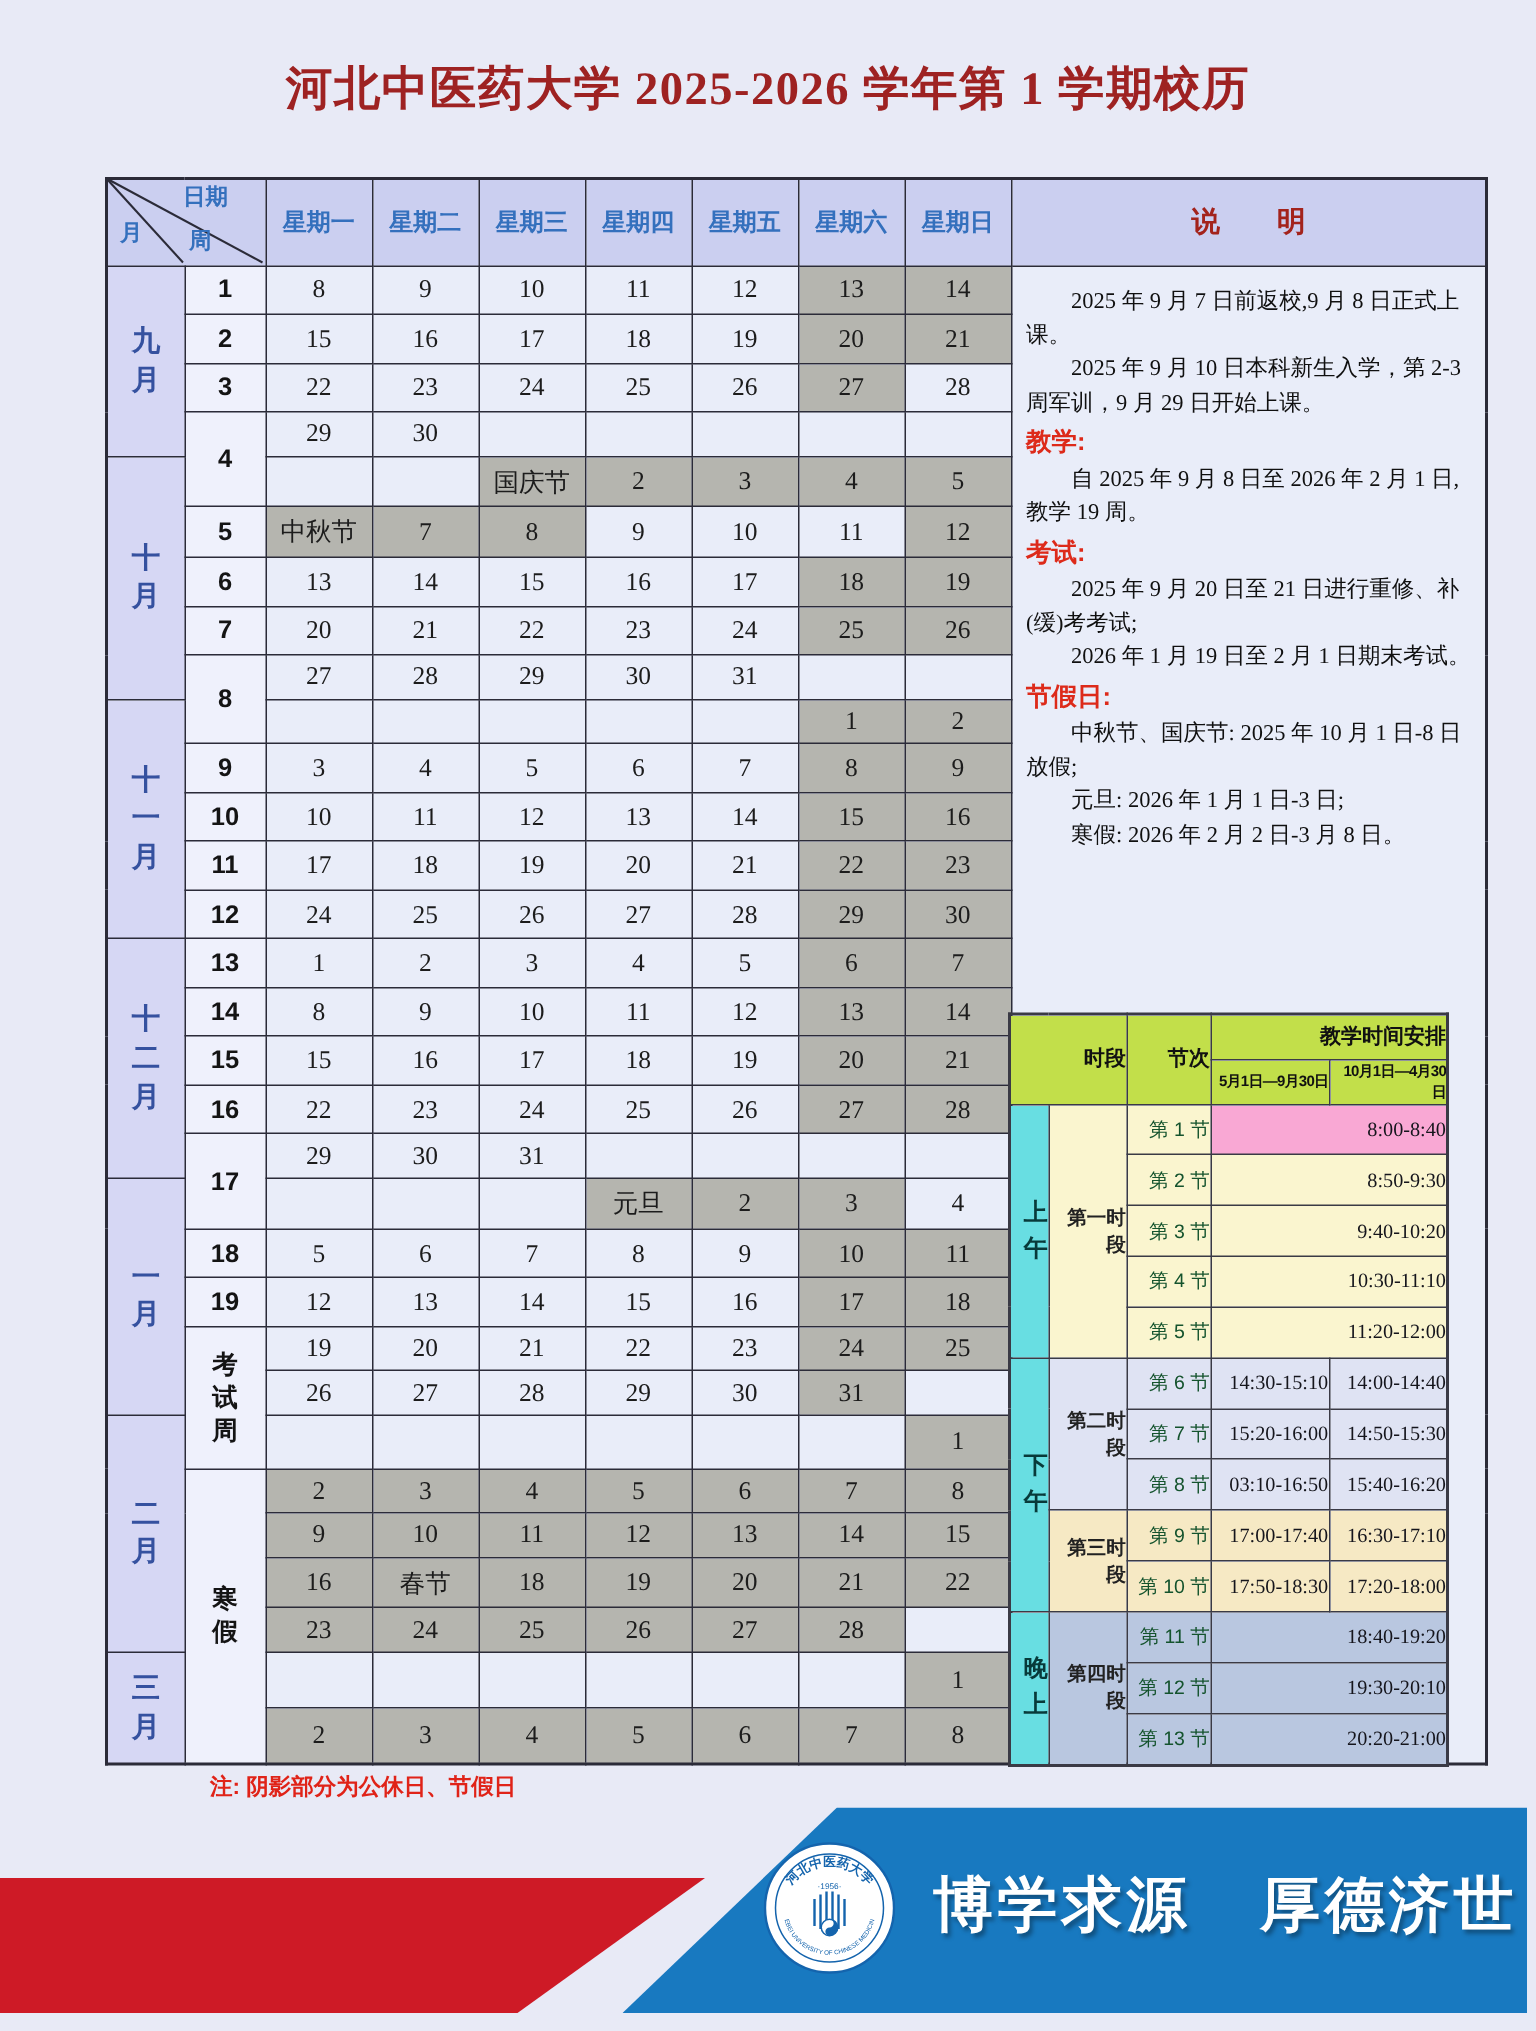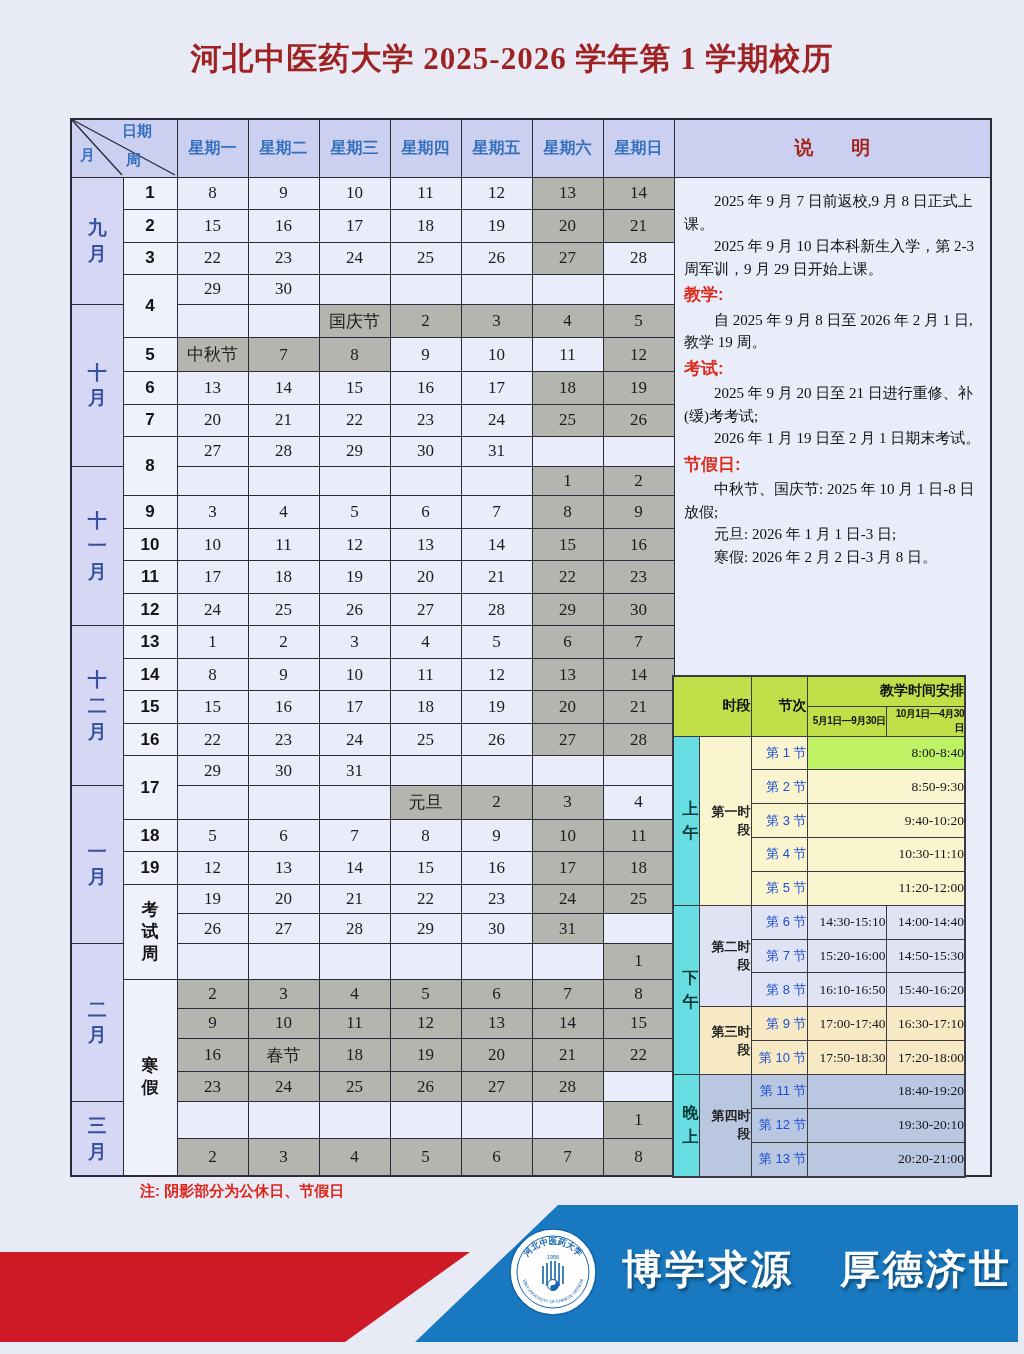--- a/index.html
+++ b/index.html
@@ -38,21 +38,21 @@
   .np{margin:0;text-indent:2em;}
   
   #schedule{position:absolute;left:-1px;bottom:-1px;width:292px;height:503px;
             border-collapse:collapse;table-layout:fixed;border:2px solid #3a3a45;}
   #schedule th,#schedule td{border:1px solid #3a3a45;text-align:right;vertical-align:middle;padding:0;overflow:hidden;}
   #schedule thead tr{height:30px;}
   .sg{background:#c2df4a;color:#111;font-weight:bold;font-size:14px;}
   .sr{font-size:10px;letter-spacing:-0.5px;}
   .dp{font-weight:bold;font-size:16px;line-height:1.5;color:#083a3a;}
   .ss{font-weight:bold;font-size:13px;color:#222;}
-  .sp{font-size:13px;color:#1d4ed8;}
+  .sp{font-size:13px;color:#14532d;}
   .st{font-family:"Liberation Serif","DejaVu Serif",serif;font-size:13.5px;color:#15151c;}
   
   #foot-note{position:absolute;left:140px;top:1182px;color:#e02318;font-weight:bold;font-size:15px;}
   
   .band{position:absolute;left:0;top:1200px;width:1024px;height:150px;}
   #band-red{clip-path:polygon(0px 52px,470px 52px,345px 142px,0px 142px);background:#ce1a26;}
   #band-blue{clip-path:polygon(558px 5px,1018px 5px,1018px 142px,415px 142px);background:#1879c0;}
   #logo{position:absolute;left:509px;top:1228px;width:88px;height:88px;}
   #slogan{position:absolute;left:622px;top:1242px;width:390px;display:flex;gap:46px;
           color:#ffffff;font-weight:bold;font-size:40px;letter-spacing:3px;
@@ -443,21 +443,21 @@
         <tr>
           <th class="sg sr">5月1日—9月30日</th>
           <th class="sg sr">10月1日—4月30日</th>
         </tr>
       </thead>
       <tbody id="sched-body">
           <tr>
             <td class="dp" rowspan="5" style="background: rgb(104, 222, 226);">上<br>午</td>
             <td class="ss" rowspan="5" style="background: rgb(250, 245, 207);">第一时段</td>
             <td class="sp" style="background: rgb(250, 245, 207);">第 1 节</td>
-            <td class="st" colspan="2" style="background: #bef264;">8:00-8:40</td>
+            <td class="st" colspan="2" style="background: #f9a8d4;">8:00-8:40</td>
           </tr>
           <tr>
             <td class="sp" style="background: rgb(250, 245, 207);">第 2 节</td>
             <td class="st" colspan="2" style="background: rgb(250, 245, 207);">8:50-9:30</td>
           </tr>
           <tr>
             <td class="sp" style="background: rgb(250, 245, 207);">第 3 节</td>
             <td class="st" colspan="2" style="background: rgb(250, 245, 207);">9:40-10:20</td>
           </tr>
           <tr>
@@ -475,21 +475,21 @@
             <td class="st" style="background: rgb(223, 227, 243);">14:30-15:10</td>
             <td class="st" style="background: rgb(223, 227, 243);">14:00-14:40</td>
           </tr>
           <tr>
             <td class="sp" style="background: rgb(223, 227, 243);">第 7 节</td>
             <td class="st" style="background: rgb(223, 227, 243);">15:20-16:00</td>
             <td class="st" style="background: rgb(223, 227, 243);">14:50-15:30</td>
           </tr>
           <tr>
             <td class="sp" style="background: rgb(223, 227, 243);">第 8 节</td>
-            <td class="st" style="background: rgb(223, 227, 243);">16:10-16:50</td>
+            <td class="st" style="background: rgb(223, 227, 243);">03:10-16:50</td>
             <td class="st" style="background: rgb(223, 227, 243);">15:40-16:20</td>
           </tr>
           <tr>
             <td class="ss" rowspan="2" style="background: rgb(246, 233, 196);">第三时段</td>
             <td class="sp" style="background: rgb(246, 233, 196);">第 9 节</td>
             <td class="st" style="background: rgb(246, 233, 196);">17:00-17:40</td>
             <td class="st" style="background: rgb(246, 233, 196);">16:30-17:10</td>
           </tr>
           <tr>
             <td class="sp" style="background: rgb(246, 233, 196); margin-left: 43px;">第 10 节</td>

